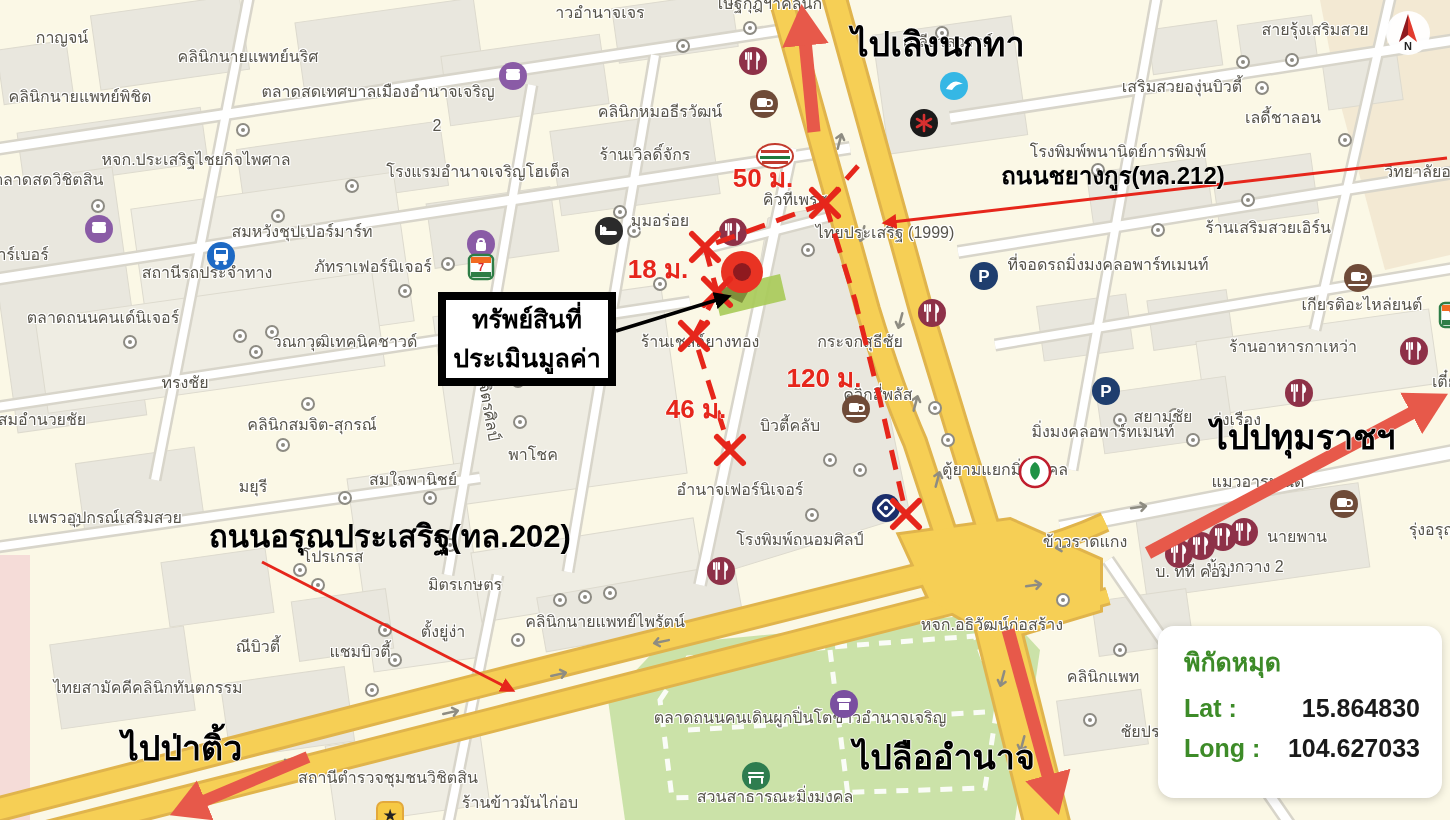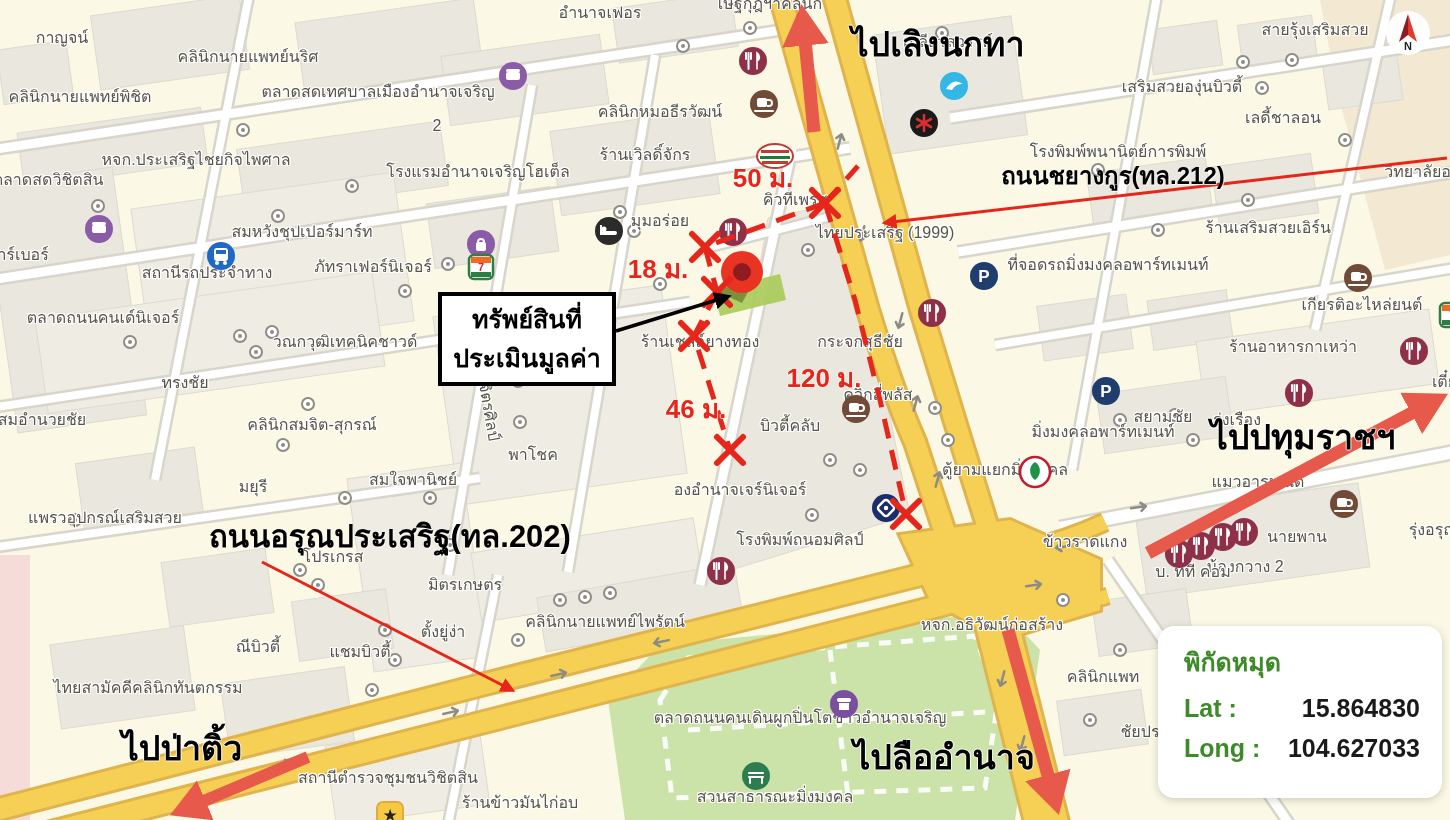--- a/index.html
+++ b/index.html
@@ -21,21 +21,21 @@
        font-size:34px;white-space:nowrap;z-index:7;
        text-shadow:0 1px 0 #ffffffcc,1px 0 0 #ffffffcc,-1px 0 0 #ffffffcc,0 -1px 0 #ffffffcc;}
   .roadname{position:absolute;transform:translate(-50%,-50%);font-weight:700;color:#000;
        white-space:nowrap;z-index:7;text-shadow:0 1px 0 #ffffffaa,1px 1px 0 #ffffffaa;}
   .dist{position:absolute;transform:translate(-50%,-50%);font-weight:600;color:var(--ored,#E6261B);
        font-size:26px;white-space:nowrap;z-index:7;
        text-shadow:0 1px 0 #ffffffbb,1px 0 0 #ffffffbb,-1px 0 0 #ffffffbb;}
   .icon{position:absolute;transform:translate(-50%,-50%);z-index:4;line-height:0;}
   .prop-box{
     position:absolute;left:438px;top:292px;width:178px;height:94px;z-index:8;
-    background:#fff;border:4px solid #000000;box-sizing:border-box;
+    background:#fff;border:8px solid #000000;box-sizing:border-box;
     display:flex;flex-direction:column;align-items:center;justify-content:center;
     font-size:25px;font-weight:700;color:#000;text-align:center;line-height:1.55;
   }
   .panel{
     position:absolute;left:1158px;top:626px;width:284px;height:172px;z-index:9;
     background:#fff;border-radius:16px;box-shadow:0 2px 8px rgba(0,0,0,.18);
     box-sizing:border-box;padding:16px 22px 10px 26px;
   }
   .panel-title{color:var(--pgreen,#3D8B28);font-weight:700;font-size:25px;margin-bottom:12px;}
   .panel-row{display:flex;justify-content:space-between;align-items:baseline;margin-bottom:11px;}
@@ -289,21 +289,21 @@
           <path d="M-9,0 H5 M1,-4 L6,0 L1,4" stroke="#8E8C82" stroke-width="2.5" fill="none" stroke-linecap="round" stroke-linejoin="round"></path>
         </g>
       </svg>
     </div>
   <div id="labels" class="layer">
       <div class="mlabel" style="left: 62px; top: 38px;">กาญจน์</div>
       <div class="mlabel" style="left: 248px; top: 57px;">คลินิกนายแพทย์นริศ</div>
       <div class="mlabel" style="left: 80px; top: 97px;">คลินิกนายแพทย์พิชิต</div>
       <div class="mlabel" style="left: 378px; top: 92px;">ตลาดสดเทศบาลเมืองอำนาจเจริญ</div>
       <div class="mlabel" style="left: 437px; top: 126px;">2</div>
-      <div class="mlabel" style="left: 600px; top: 13px;">อำนาจเฟอร</div>
+      <div class="mlabel" style="left: 600px; top: 13px;">าวอำนาจเจร</div>
       <div class="mlabel" style="left: 770px; top: 4px;">เษฐ์กุฎฯาคลินิก</div>
       <div class="mlabel" style="left: 948px; top: 42px;">เกลียวสวรรค์</div>
       <div class="mlabel" style="left: 1315px; top: 30px;">สายรุ้งเสริมสวย</div>
       <div class="mlabel" style="left: 1182px; top: 87px;">เสริมสวยองุ่นบิวตี้</div>
       <div class="mlabel" style="left: 1283px; top: 118px;">เลดี้ชาลอน</div>
       <div class="mlabel" style="left: 196px; top: 160px;">หจก.ประเสริฐไชยกิจไพศาล</div>
       <div class="mlabel" style="left: 48px; top: 180px;">ตลาดสดวิชิตสิน</div>
       <div class="mlabel" style="left: 660px; top: 112px;">คลินิกหมอธีรวัฒน์</div>
       <div class="mlabel" style="left: 478px; top: 172px;">โรงแรมอำนาจเจริญโฮเต็ล</div>
       <div class="mlabel" style="left: 645px; top: 155px;">ร้านเวิลดิ์จักร</div>
@@ -331,21 +331,21 @@
       <div class="mlabel" style="left: 1237px; top: 420px;">รุ่งเรือง</div>
       <div class="mlabel" style="left: 1462px; top: 382px;">เตี๋ยวเป็ด</div>
       <div class="mlabel" style="left: 700px; top: 342px;">ร้านเชลล์ยางทอง</div>
       <div class="mlabel" style="left: 878px; top: 395px;">ควิกสี่พลัส</div>
       <div class="mlabel" style="left: 790px; top: 426px;">บิวตี้คลับ</div>
       <div class="mlabel" style="left: 312px; top: 425px;">คลินิกสมจิต-สุกรณ์</div>
       <div class="mlabel" style="left: 533px; top: 455px;">พาโชค</div>
       <div class="mlabel" style="left: 253px; top: 487px;">มยุรี</div>
       <div class="mlabel" style="left: 413px; top: 480px;">สมใจพานิชย์</div>
       <div class="mlabel" style="left: 105px; top: 518px;">แพรวอุปกรณ์เสริมสวย</div>
-      <div class="mlabel" style="left: 740px; top: 490px;">องอำนาจเจร์นิเจอร์</div>
+      <div class="mlabel" style="left: 740px; top: 490px;">อำนาจเฟอร์นิเจอร์</div>
       <div class="mlabel" style="left: 1005px; top: 470px;">ตู้ยามแยกมิ่งมงคล</div>
       <div class="mlabel" style="left: 1258px; top: 482px;">แมวอารมณ์ดี</div>
       <div class="mlabel" style="left: 333px; top: 557px;">โปรเกรส</div>
       <div class="mlabel" style="left: 1297px; top: 537px;">นายพาน</div>
       <div class="mlabel" style="left: 1448px; top: 530px;">รุ่งอรุณวัสดุ</div>
       <div class="mlabel" style="left: 1245px; top: 567px;">น้องกวาง 2</div>
       <div class="mlabel" style="left: 800px; top: 540px;">โรงพิมพ์ถนอมศิลป์</div>
       <div class="mlabel" style="left: 1085px; top: 542px;">ข้าวราดแกง</div>
       <div class="mlabel" style="left: 465px; top: 585px;">มิตรเกษตร</div>
       <div class="mlabel" style="left: 1193px; top: 572px;">บ. ทีที คอม</div>

